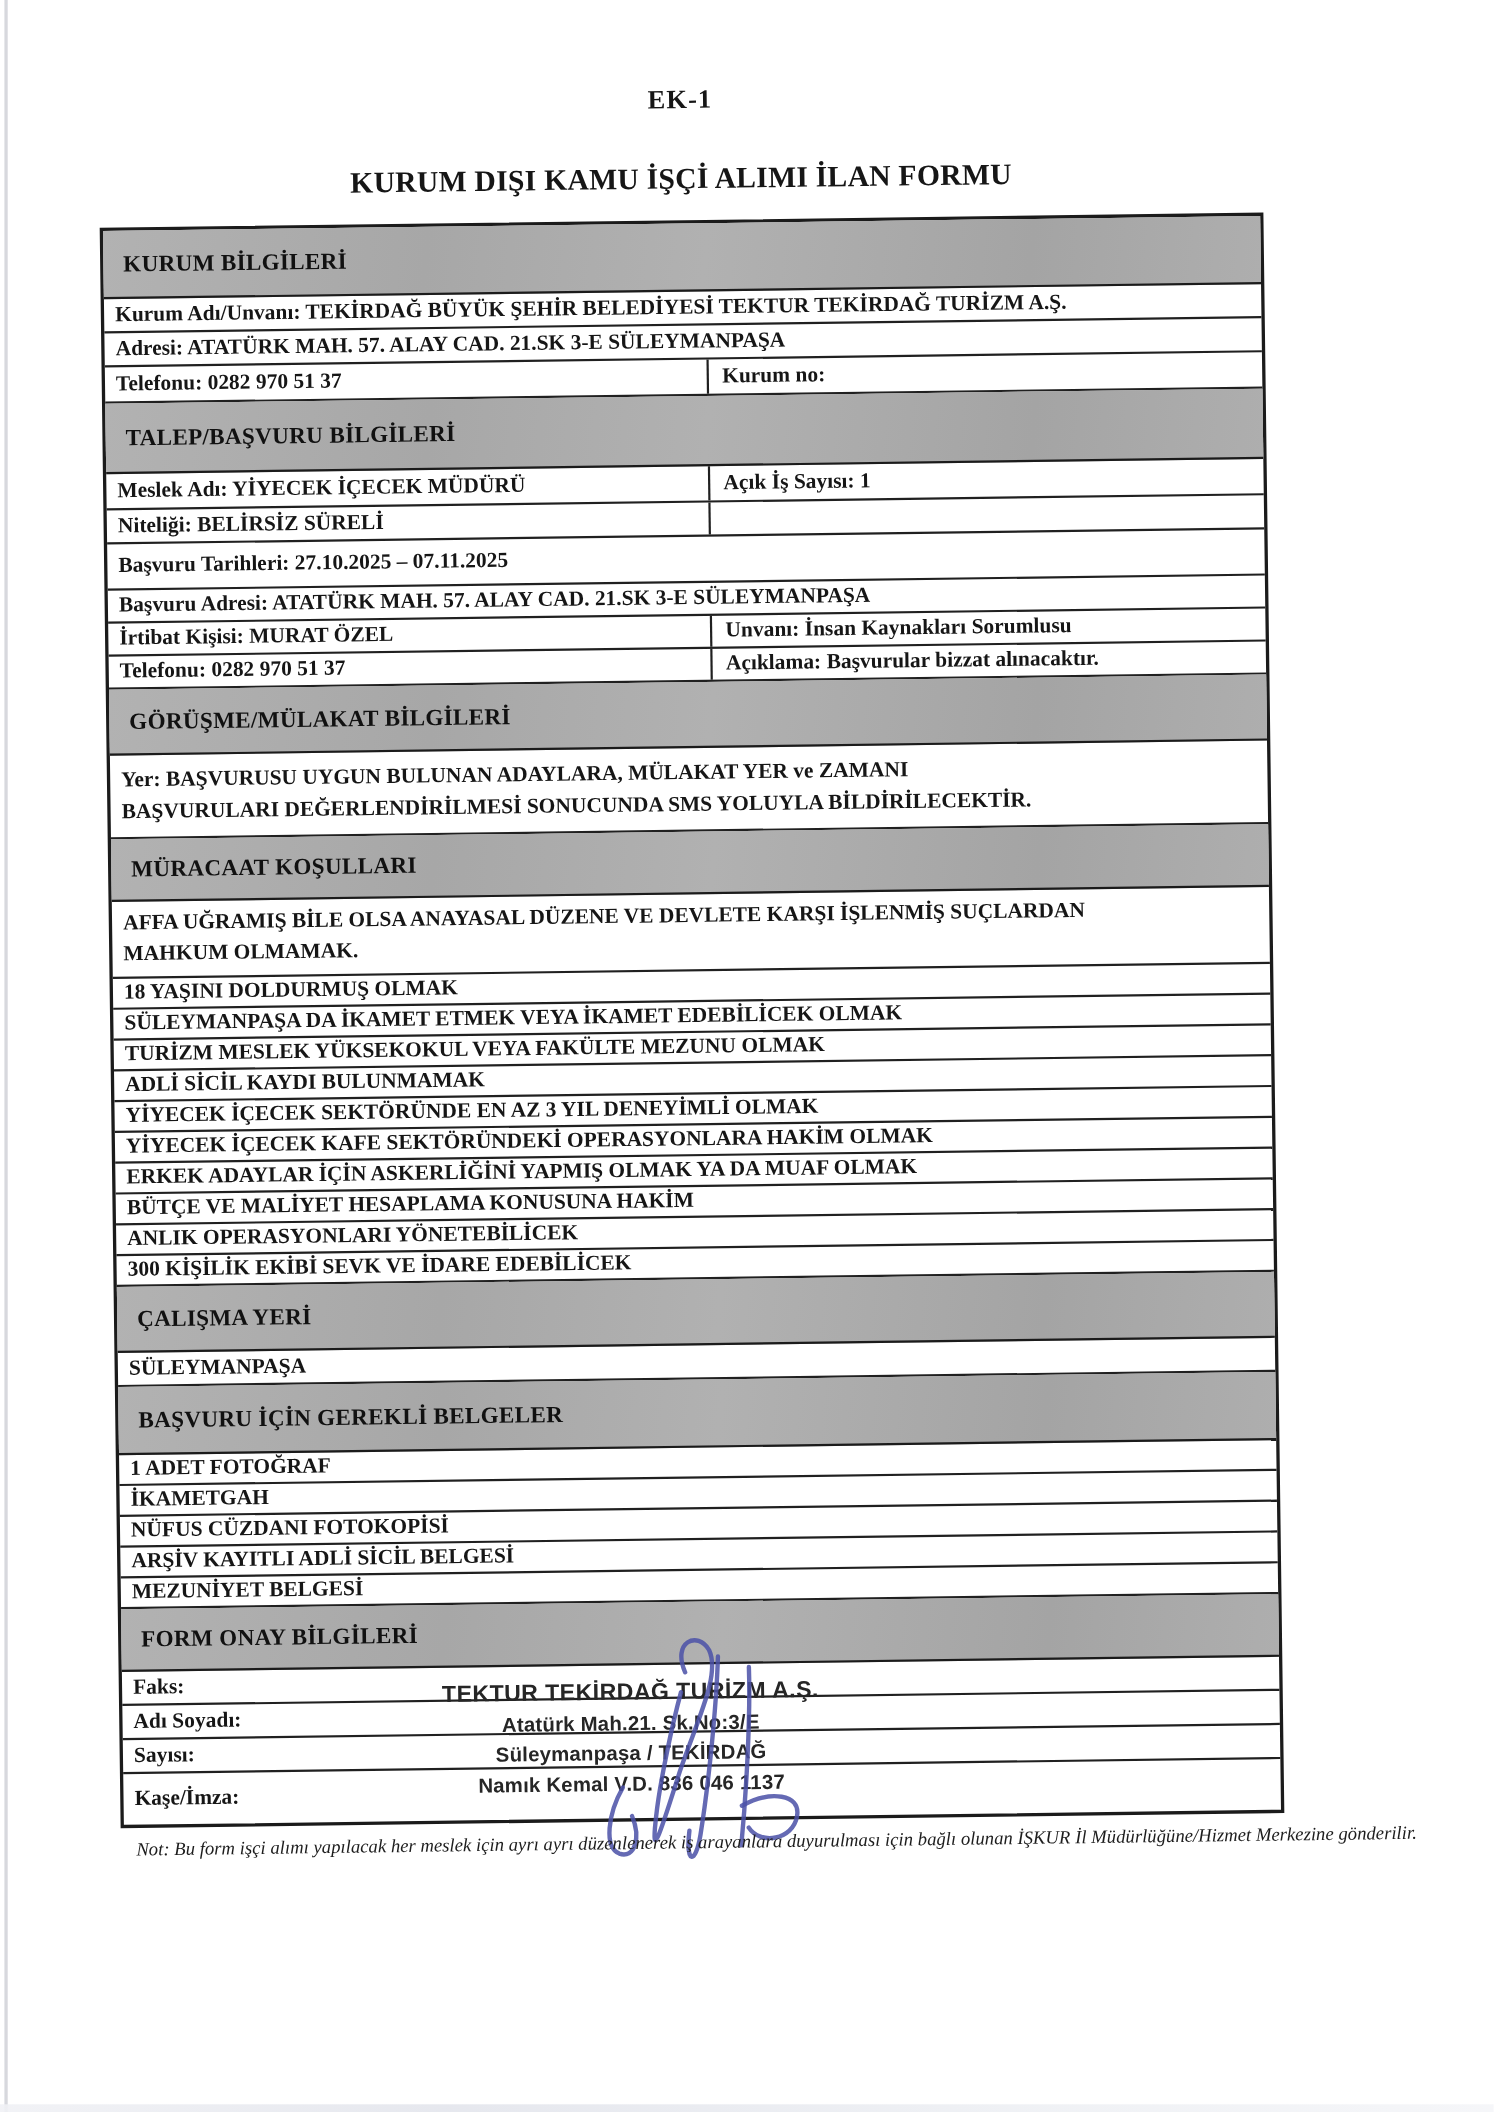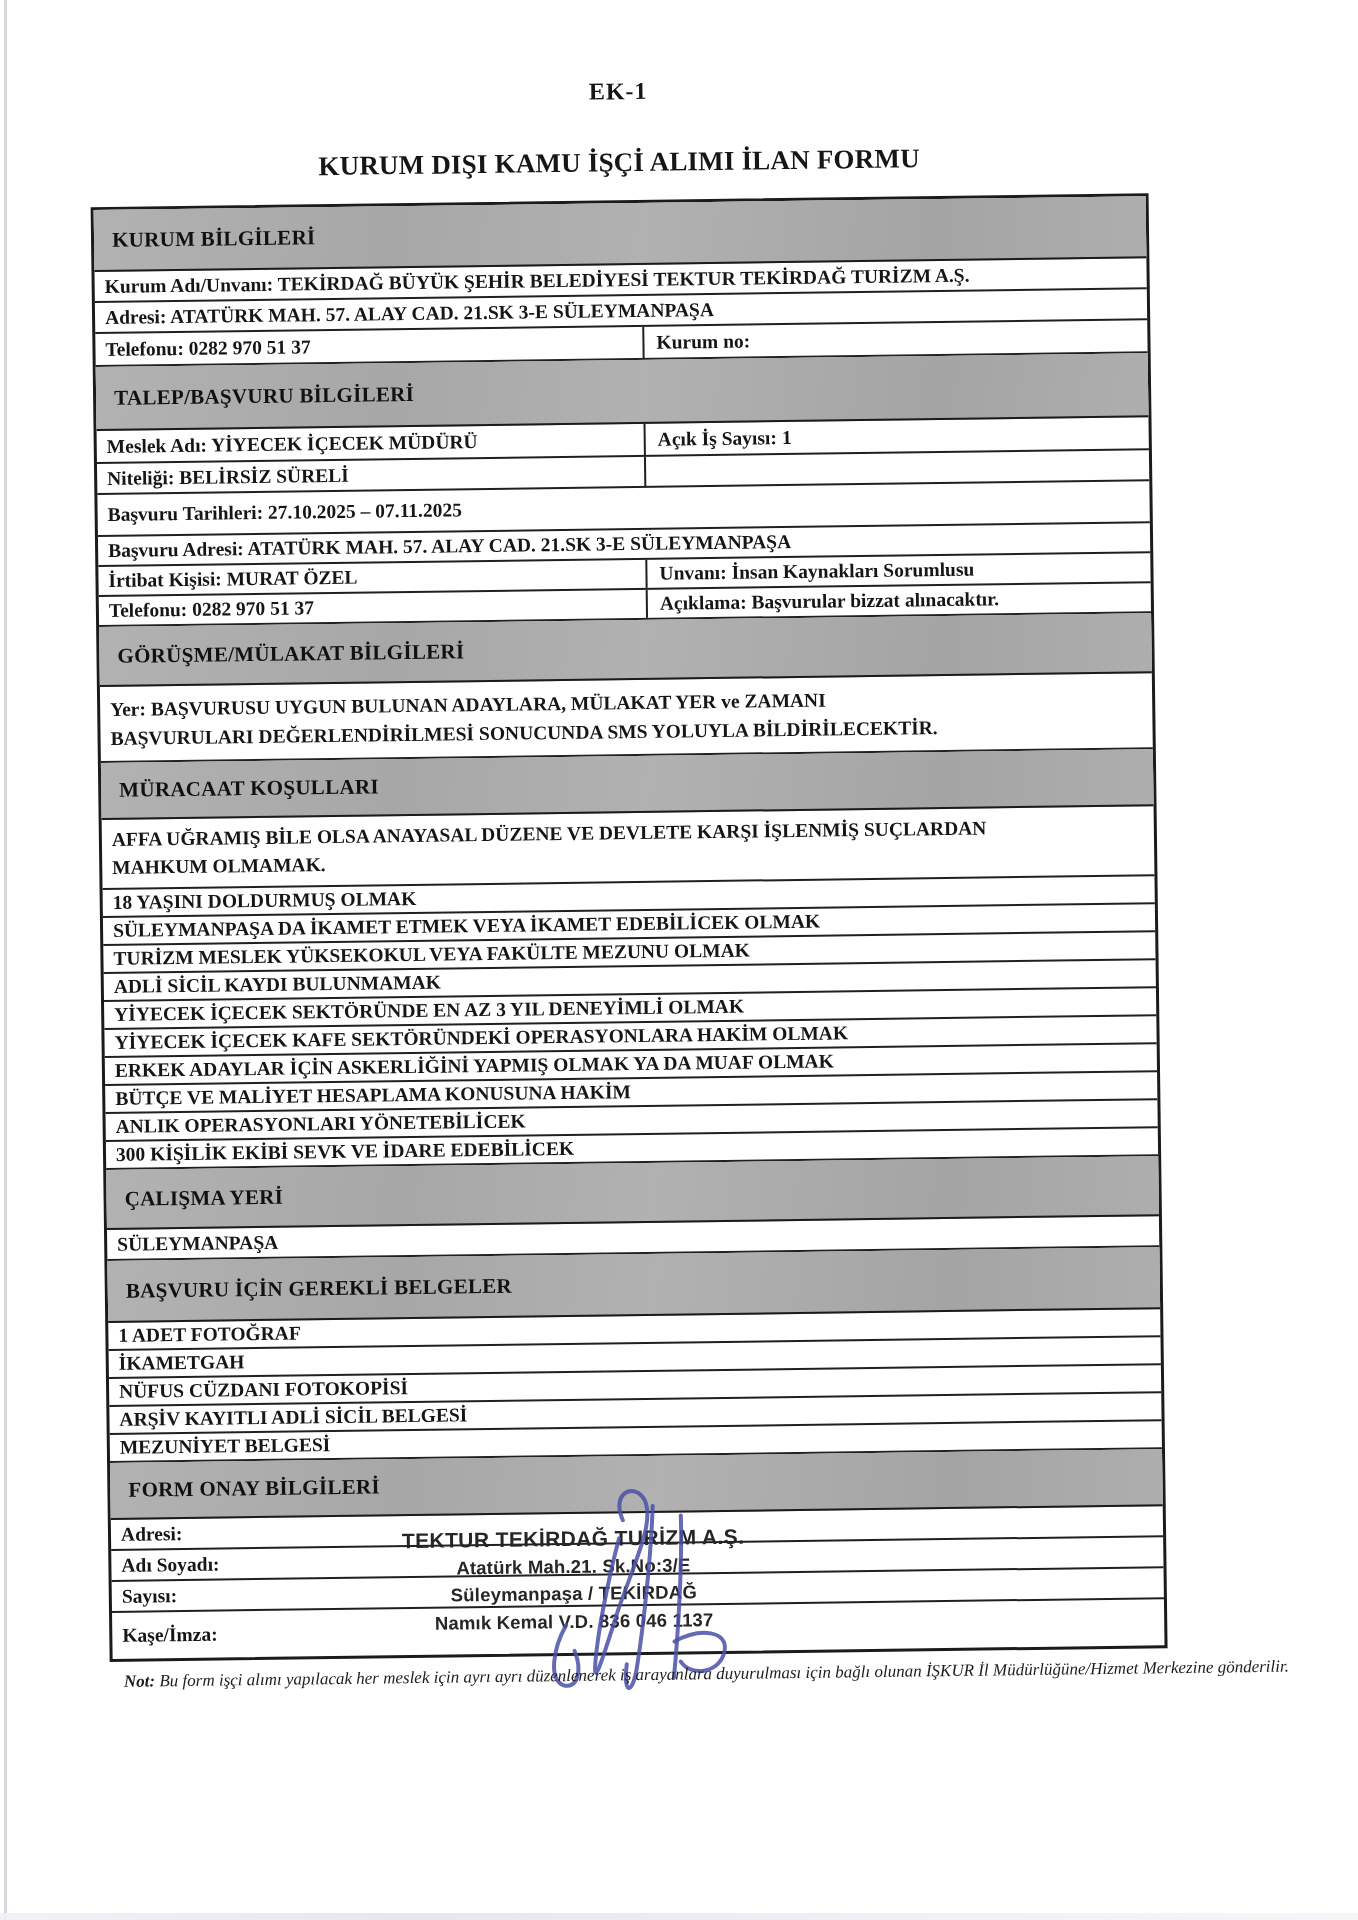--- a/index.html
+++ b/index.html
@@ -39,21 +39,21 @@
   .yer .w { display:block; max-width:845px; }
   .affa .w { display:block; max-width:905px; }
 
   .split { padding:0; }
   .split .cl { width:52%; height:100%; display:flex; align-items:center; padding:0 10px; }
   .split .cr { flex:1; height:100%; border-left:2px solid #202020;
     display:flex; align-items:center; padding:0 12px; }
 
   .note { position:absolute; top:1660px; left:62px; width:1264px;
     font-size:17px; font-style:italic; line-height:29px; text-indent:52px; color:#1d1d1d; }
-  .note b { font-weight:bold; }
+  .note b { font-weight:normal; }
 
   .stamp { position:absolute; top:1524px; left:345px; width:440px; text-align:center;
     font-family:"Liberation Sans","DejaVu Sans",sans-serif; font-weight:bold;
     color:#262626; line-height:27.5px; }
   .stamp .l1 { font-size:21px; letter-spacing:.4px; }
   .stamp .l2, .stamp .l3, .stamp .l4 { font-size:18.5px; letter-spacing:.2px; }
 
   .signature { position:absolute; left:523px; top:1480px; width:310px; height:228px; }
   .signature path { fill:none; stroke:#4c51a8; stroke-width:4; stroke-linecap:round; opacity:.86; }
 </style>
@@ -195,21 +195,21 @@
         <span>ARŞİV KAYITLI ADLİ SİCİL BELGESİ</span>
       </div>
     <div class="r h28">
         <span>MEZUNİYET BELGESİ</span>
       </div>
 
     <div class="bar h57">
       <span>FORM ONAY BİLGİLERİ</span>
     </div>
     <div class="r h31">
-      <span>Adresi:</span>
+      <span>Faks:</span>
     </div>
     <div class="r h31">
       <span>Adı Soyadı:</span>
     </div>
     <div class="r h31">
       <span>Sayısı:</span>
     </div>
     <div class="r h46">
       <span>Kaşe/İmza:</span>
     </div>

